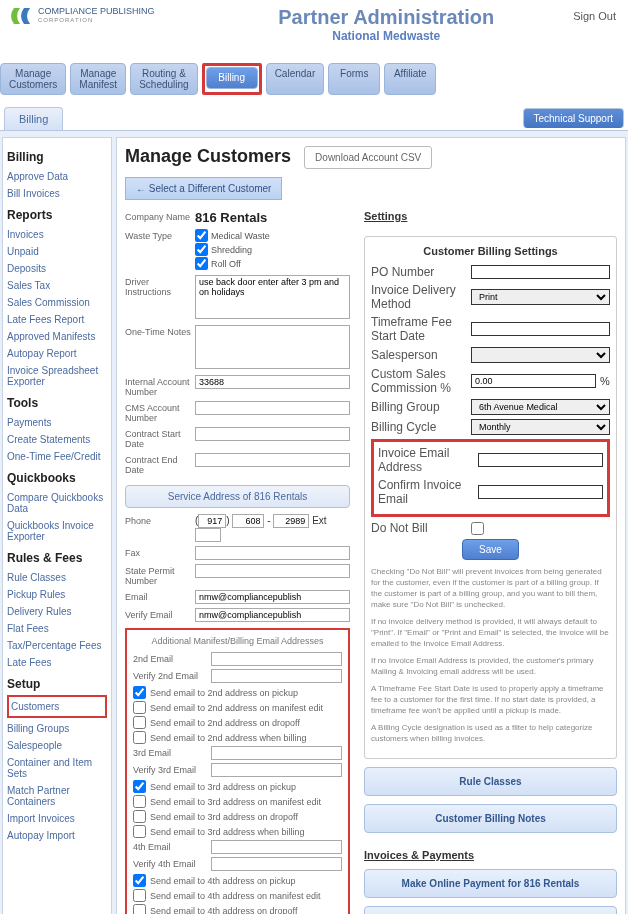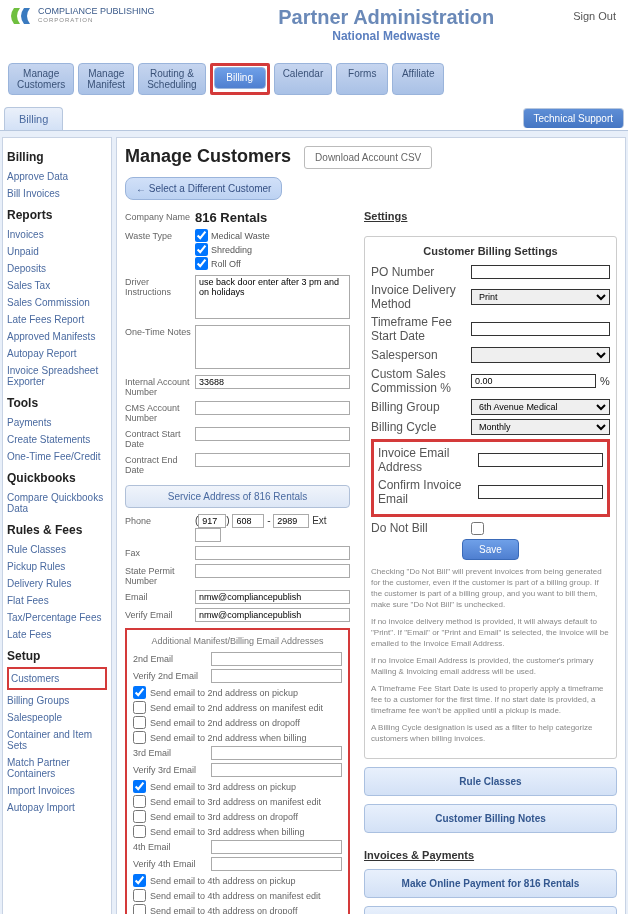--- a/index.html
+++ b/index.html
@@ -6,49 +6,49 @@
   body { width: 628px; background: #fff; font-size: 11px; color: #333; }
   .header { display: flex; align-items: flex-start; padding: 6px 10px 2px 10px; position: relative; }
   .logo { display:flex; align-items:center; gap:4px; }
   .logo-mark { width:24px; height:20px; display:flex; align-items:center; }
   .logo-text { font-size:9px; color:#3a5a8a; line-height:9px; }
   .logo-text .sub { font-size:6px; color:#888; letter-spacing:1px; }
   .title-block { text-align:center; flex:1; }
   .main-title { color:#6a89b8; font-size:20px; font-weight:600; }
   .subtitle { color:#5b7fbf; font-size:12px; font-weight:600; }
   .signout { position:absolute; right:12px; top:10px; color:#555; font-size:11px; cursor:pointer; }
-  .main-nav { display:flex; gap:4px; padding:18px 8px 6px 8px; }
+  .main-nav { display:flex; gap:4px; padding:18px 8px 6px 0; }
   .nav-btn { background:linear-gradient(#c6d5ef,#a9c1e6); border:1px solid #9ab4db; border-radius:4px; padding:4px 8px; font-size:10px; color:#3a5278; text-align:center; min-width:52px; cursor:pointer; line-height:12px; }
   .nav-btn.two-line { line-height:11px; }
   .nav-btn.active { background:linear-gradient(#6fa0e8,#4f7fd0); color:#fff; }
   .nav-hl { border:3px solid #d43a3a; padding:1px; border-radius:2px; }
   .tabbar { display:flex; justify-content:space-between; align-items:flex-end; margin-top:6px; border-bottom:1px solid #b7c7de; }
   .tab { background:linear-gradient(#eaf0fa,#d3e1f6); border:1px solid #b7c7de; border-bottom:none; border-radius:4px 4px 0 0; padding:5px 14px; color:#4a6aa0; font-size:11px; }
   .tab.support { background:linear-gradient(#5e8ed6,#4576c3); color:#fff; font-size:10px; padding:4px 10px; margin-right:4px; margin-bottom:2px; border-radius:4px; }
   .content { display:flex; background:#e8eff9; padding:6px 2px 6px 2px; }
   .sidebar { width:115px; background:#fff; border:1px solid #c8d3e4; padding:6px 4px; font-size:10px; }
   .sidebar h4 { font-size:12px; font-weight:700; color:#222; margin:6px 0 4px 0; }
   .sidebar a { display:block; color:#4a6aa0; text-decoration:none; padding:3px 0; font-size:10px; cursor:pointer; }
   .side-hl { border:2px solid #d43a3a; margin:2px 0; padding:1px 2px; }
   .main { flex:1; background:#fff; border:1px solid #c8d3e4; margin-left:4px; padding:8px; position:relative; }
   .main h1 { font-size:18px; color:#222; display:inline-block; margin-bottom:6px; }
   .csv-btn { display:inline-block; background:#fff; border:1px solid #bbb; border-radius:3px; padding:5px 10px; font-size:10px; color:#666; margin-left:10px; cursor:pointer; vertical-align:top; }
-  .sel-cust { background:linear-gradient(#d1e0f8,#bcd2f2); border:1px solid #9ab4db; border-radius:8px; padding:5px 10px; color:#355083; font-size:10px; cursor:pointer; margin:4px 0 10px 0; display:inline-block; }
+  .sel-cust { background:linear-gradient(#d1e0f8,#bcd2f2); border:1px solid #9ab4db; border-radius:0; padding:5px 10px; color:#355083; font-size:10px; cursor:pointer; margin:4px 0 10px 0; display:inline-block; }
   .cols { display:flex; gap:10px; }
   .left-col { width:225px; }
   .right-col { flex:1; padding-left:4px; }
   .row { display:flex; align-items:flex-start; margin-bottom:4px; font-size:10px; }
   .row .lbl { width:70px; color:#666; font-size:9px; padding-top:2px; }
   .row .val { flex:1; }
   .cname { font-weight:700; font-size:13px; color:#222; }
   .chk { font-size:9px; color:#555; display:flex; align-items:center; gap:3px; margin-bottom:1px; }
   textarea.inp, input.inp, select.inp { border:1px solid #aaa; font-size:9px; padding:1px 3px; width:100%; }
   .tarea { height:44px; resize:none; width:150px; }
   .svc-btn { width:100%; background:linear-gradient(#f0f4fb,#dde7f6); border:1px solid #b0c0d8; border-radius:4px; padding:5px; font-size:10px; color:#4a6aa0; cursor:pointer; margin:6px 0; }
-  .phone-group input { width:34px; text-align:left; }
+  .phone-group input { width:34px; text-align:right; }
   .email-box { border:2px solid #d43a3a; padding:6px 6px 4px 6px; margin-top:6px; }
   .email-box .hdr { text-align:center; font-size:9px; color:#777; margin-bottom:6px; }
   .eb-row { display:flex; align-items:center; margin-bottom:3px; font-size:9px; color:#666; }
   .eb-row .elbl { width:78px; }
   .eb-row input[type=text] { flex:1; border:1px solid #aaa; font-size:9px; padding:1px 2px; }
   .eb-chk { display:flex; align-items:center; gap:4px; font-size:9px; color:#666; margin:2px 0 2px 0; }
   .settings-hdr { font-weight:700; font-size:11px; text-decoration:underline; margin-bottom:14px; color:#333; }
   .cbs-box { border:1px solid #ccc; border-radius:3px; padding:8px 6px; }
   .cbs-title { text-align:center; font-weight:700; font-size:11px; margin-bottom:8px; color:#333; }
   .sr { display:flex; align-items:center; margin-bottom:4px; }
@@ -114,20 +114,21 @@
       <a>Late Fees Report</a>
       <a>Approved Manifests</a>
       <a>Autopay Report</a>
       <a>Invoice Spreadsheet Exporter</a>
       <h4>Tools</h4>
       <a>Payments</a>
       <a>Create Statements</a>
       <a>One-Time Fee/Credit</a>
       <h4>Quickbooks</h4>
       <a>Compare Quickbooks Data</a>
+      <a>Quickbooks Invoice Exporter</a>
       <h4>Rules &amp; Fees</h4>
       <a>Rule Classes</a>
       <a>Pickup Rules</a>
       <a>Delivery Rules</a>
       <a>Flat Fees</a>
       <a>Tax/Percentage Fees</a>
       <a>Late Fees</a>
       <h4>Setup</h4>
       <div class="side-hl">
         <a>Customers</a>

